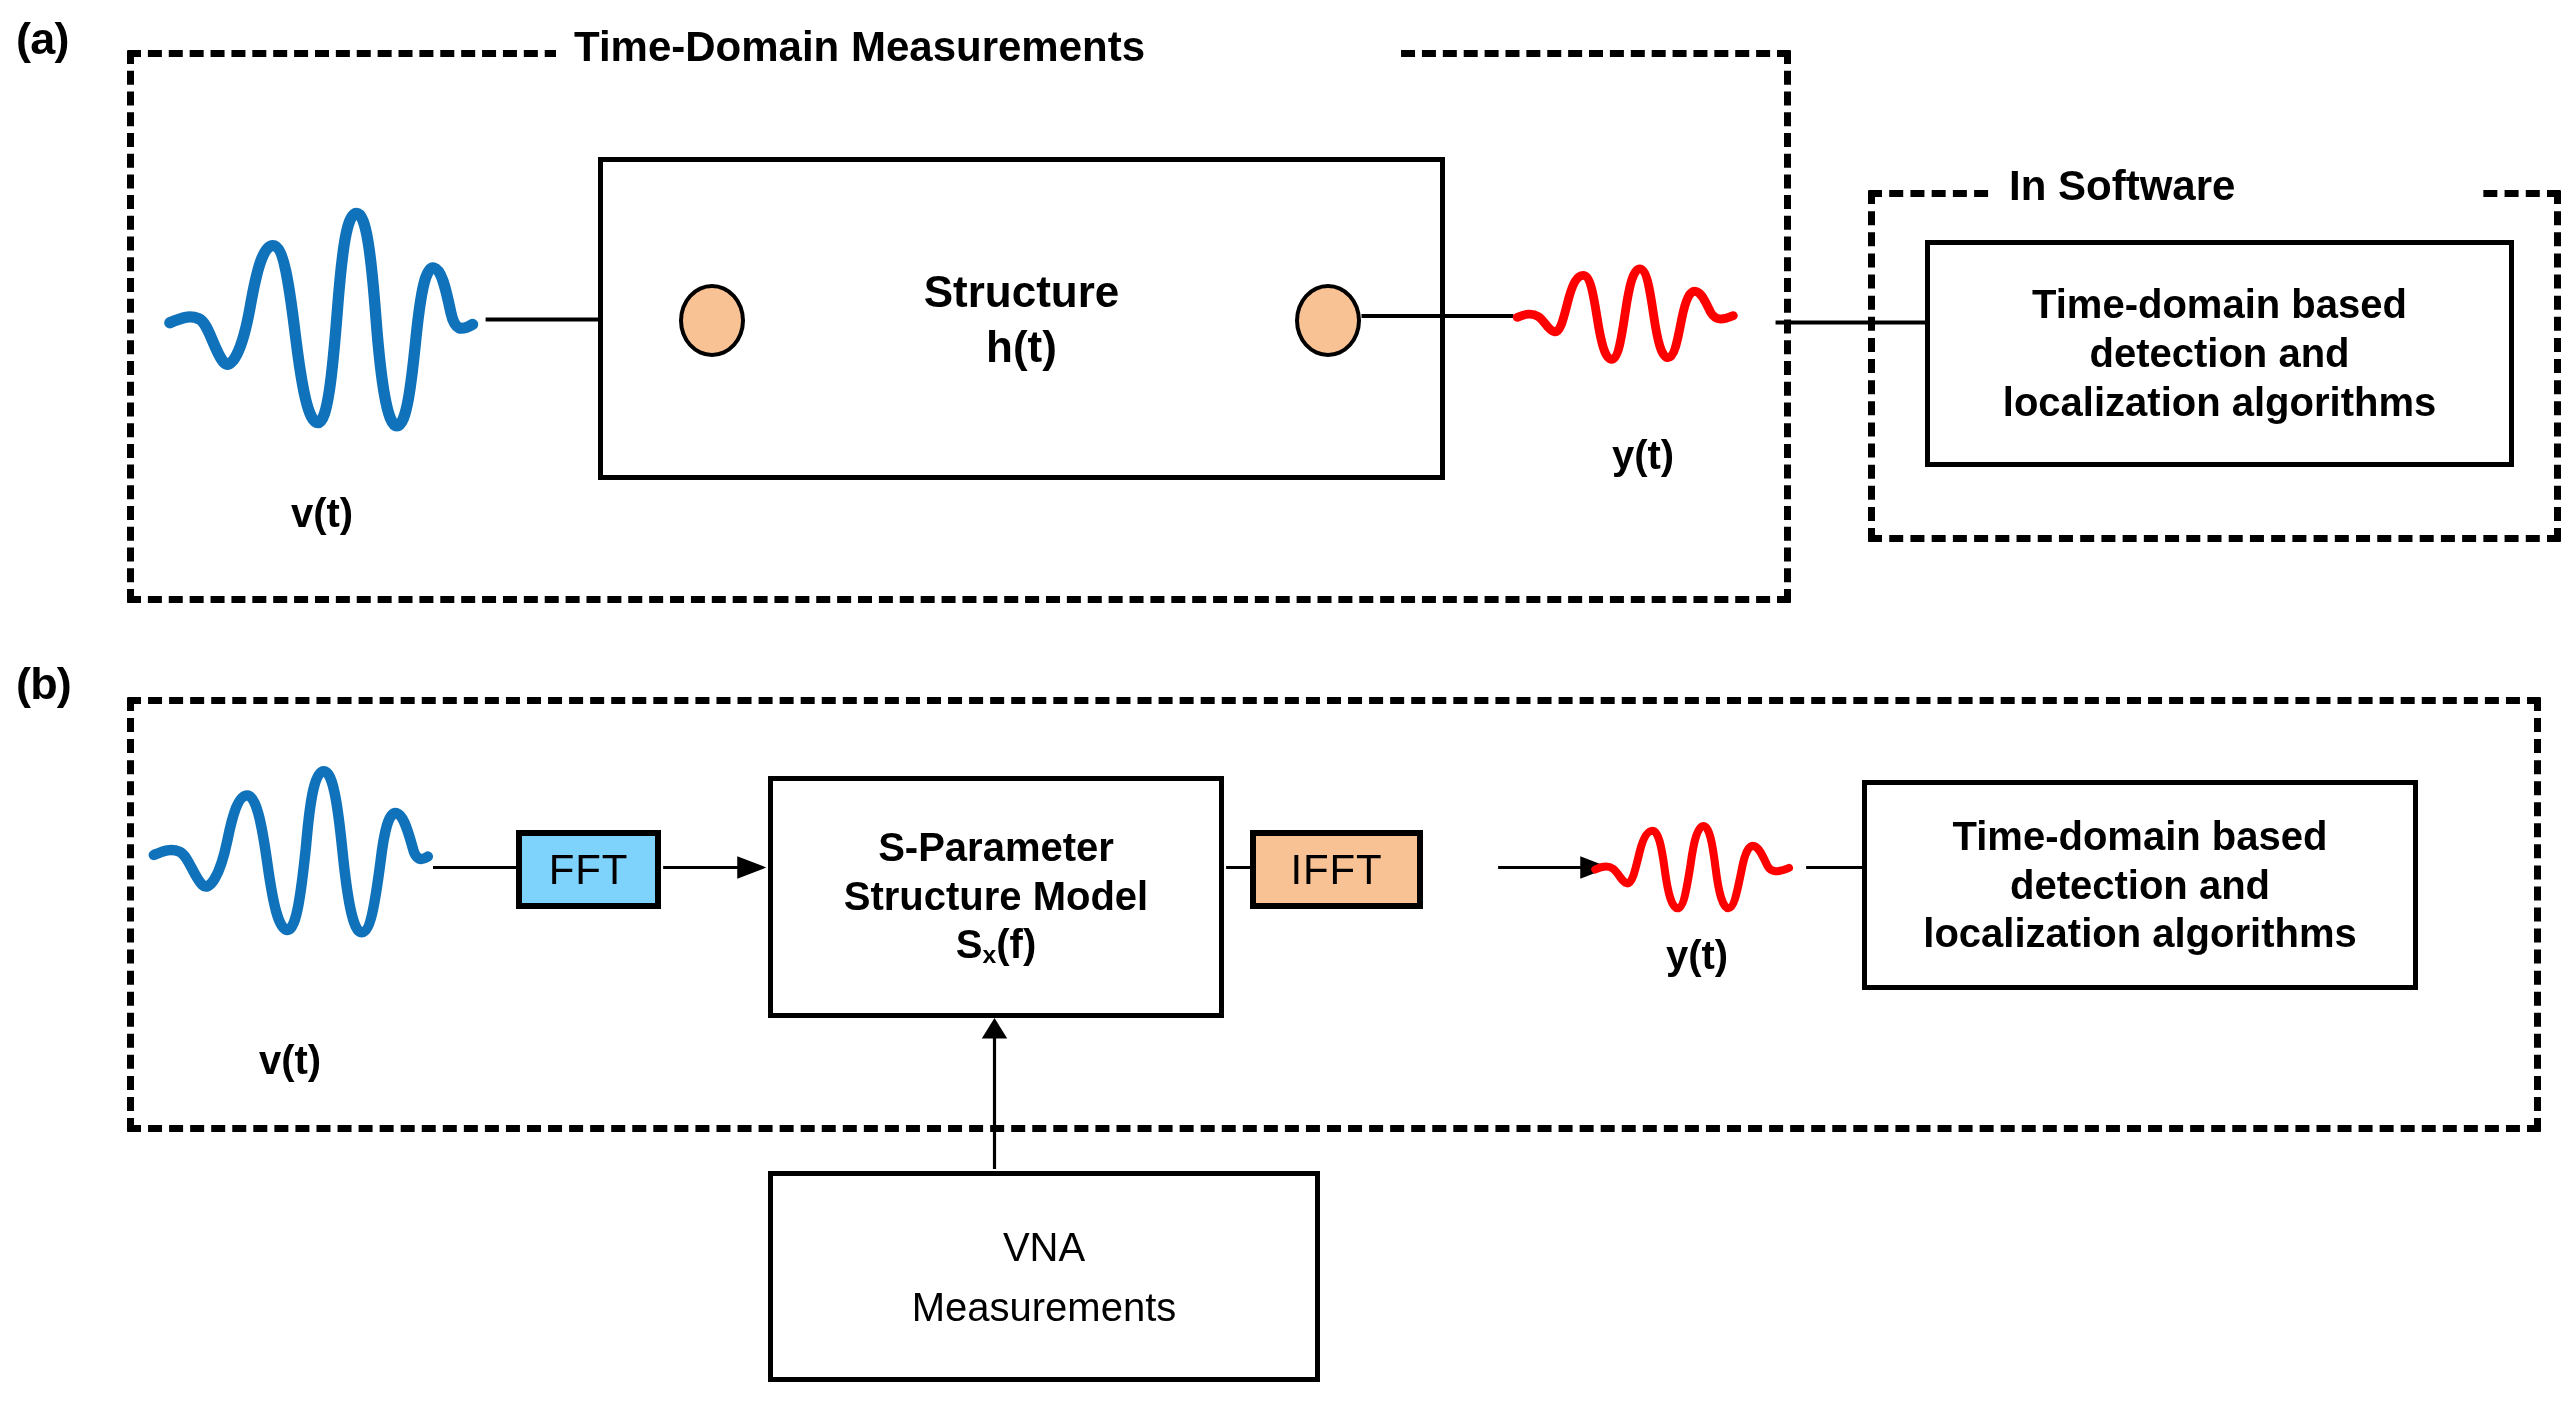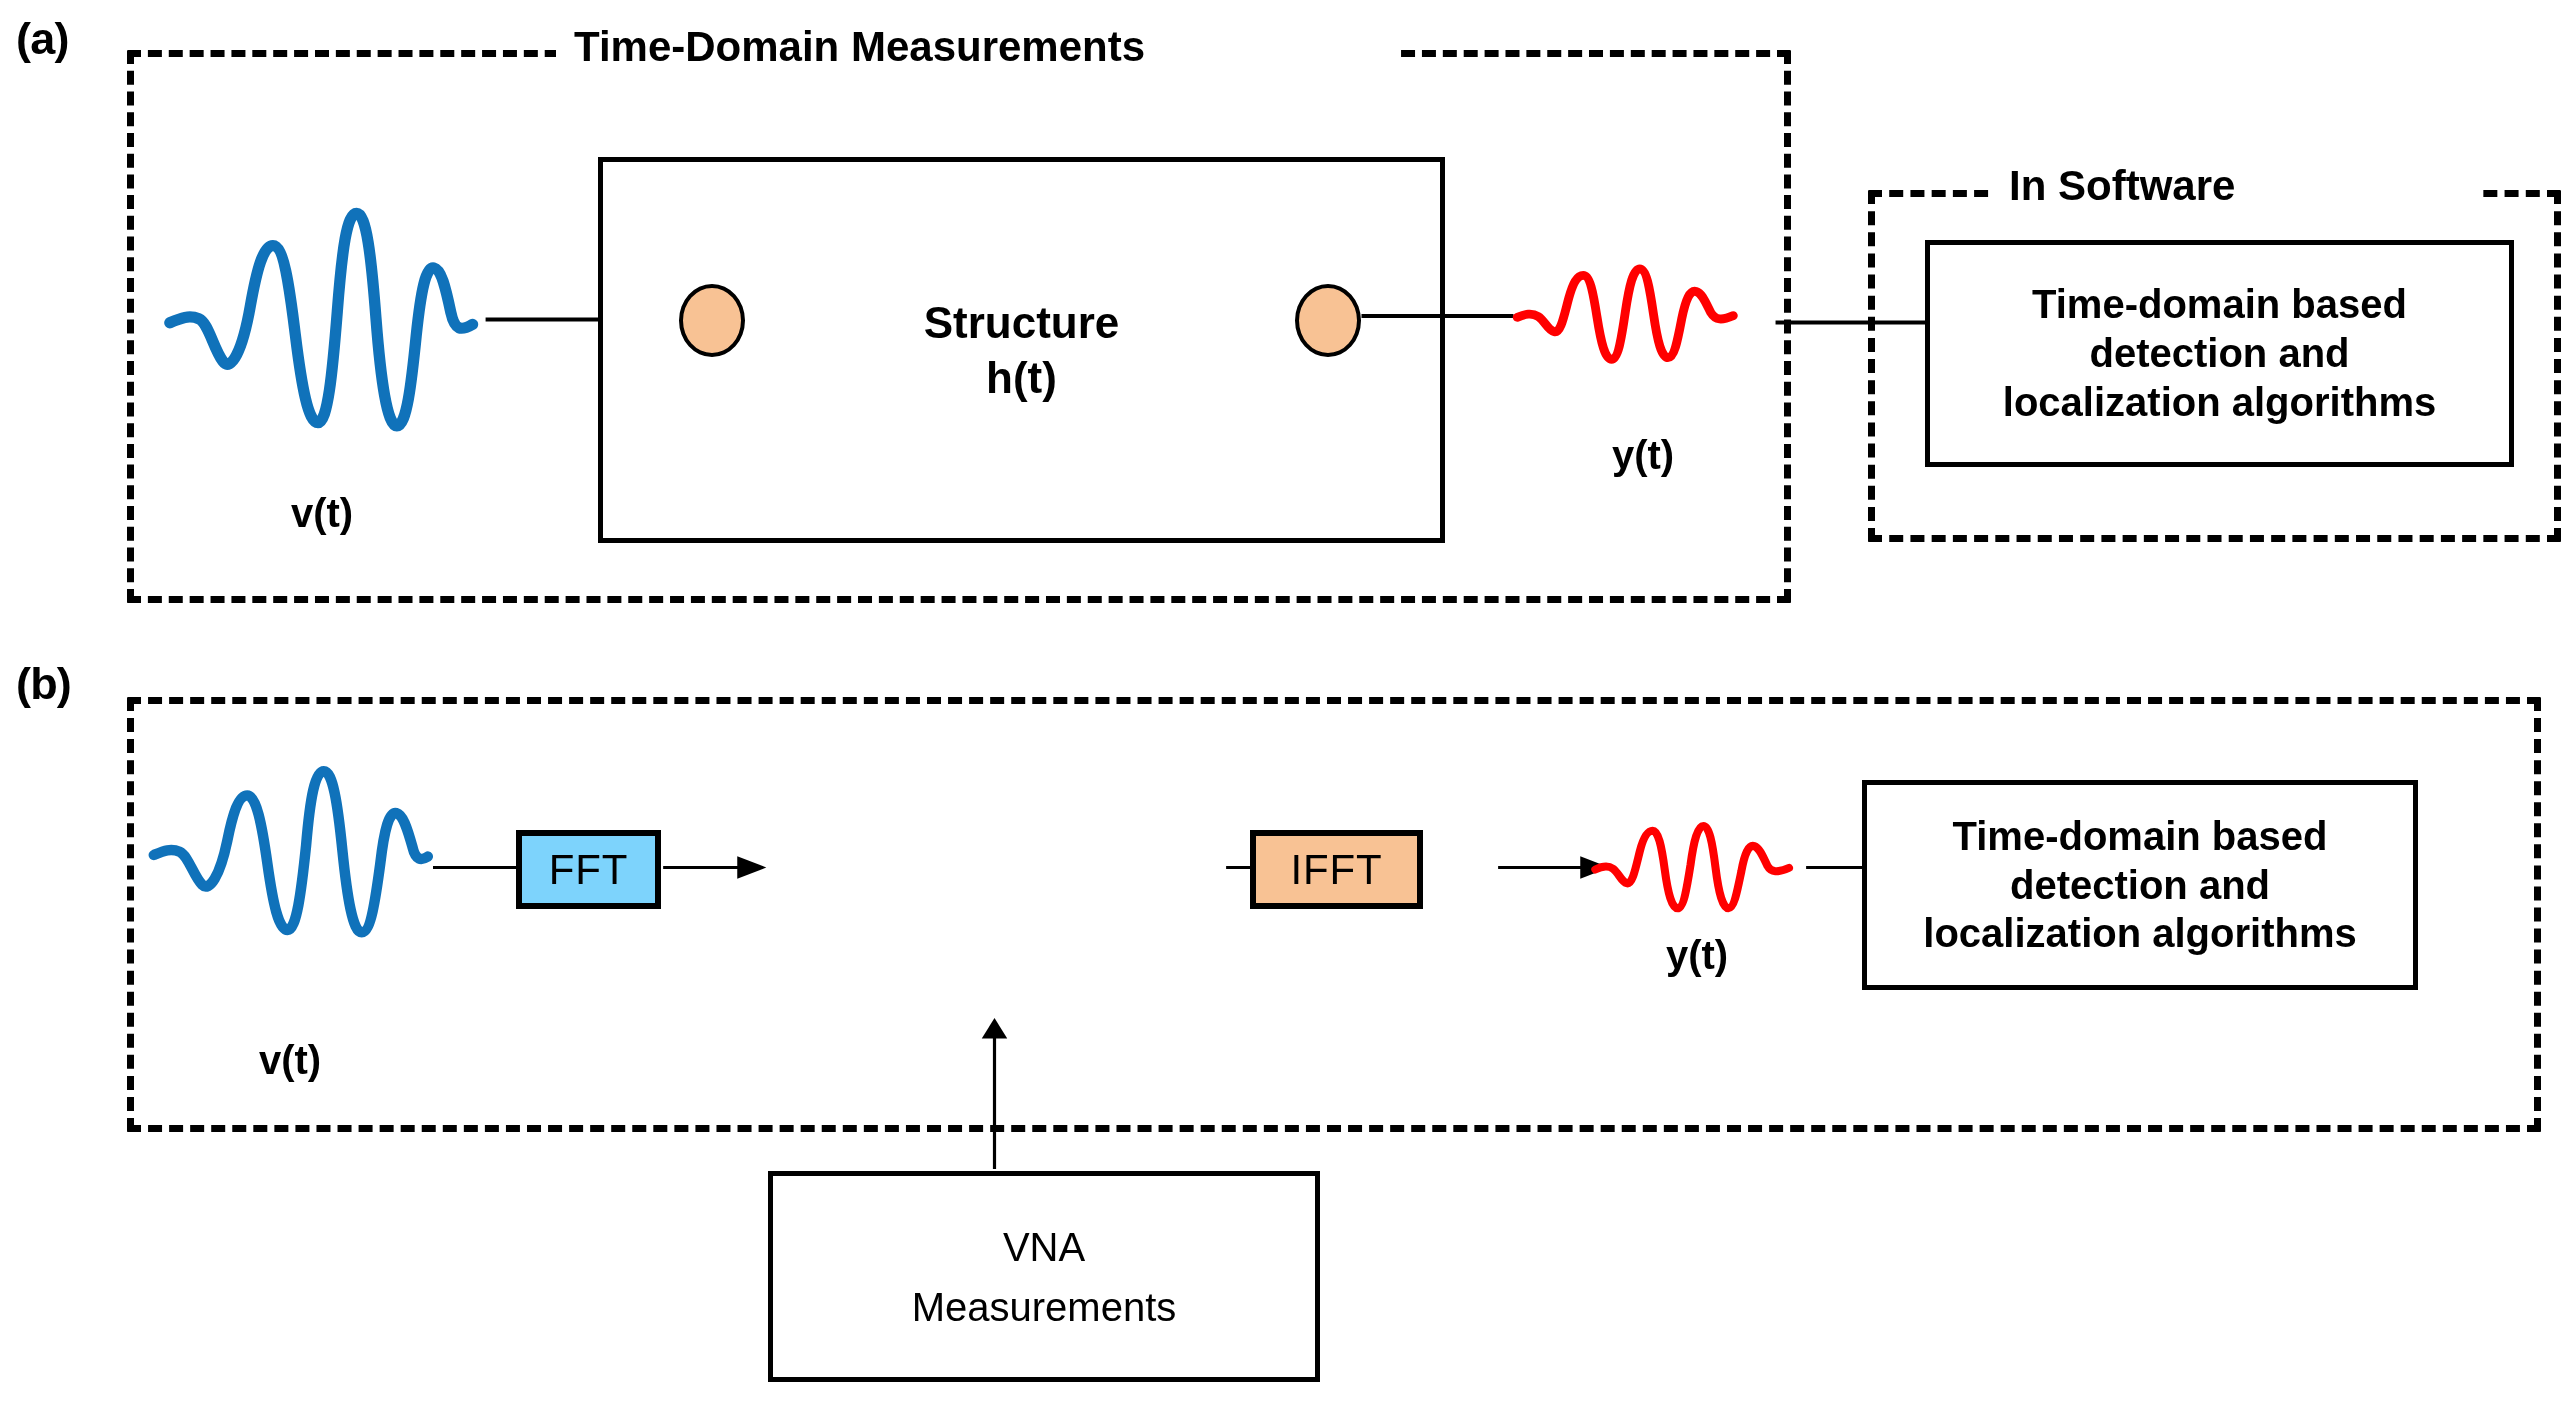--- a/index.html
+++ b/index.html
@@ -153,21 +153,21 @@
   </div>
   <div class="abs sig-label" style="left:165px; top:493px; width:314px;">v(t)</div>
 
   <div class="abs" style="left:484px; top:302px;">
     <svg width="210" height="35" viewBox="0 0 260 44" aria-hidden="true">
       <line x1="0" y1="22" x2="222" y2="22" stroke="#000" stroke-width="5"></line>
       <polygon points="218,6 258,22 218,38" fill="#000"></polygon>
     </svg>
   </div>
 
-  <div class="abs solid-box" style="left:598px; top:157px; width:847px; height:386px;">
+  <div class="abs solid-box" style="left:598px; top:157px; width:847px; height:323px;">
     <div class="structure-caption"><span>Structure</span><br><span>h(t)</span></div>
   </div>
 
   <div class="abs port-ellipse" style="left:679px; top:284px; width:66px; height:73px; background:#F8C294;"></div>
 
   <div class="abs port-ellipse" style="left:1295px; top:284px; width:66px; height:73px; background:#F8C294;"></div>
 
   <div class="abs" style="left:1361px; top:308px;">
     <svg width="153" height="16" viewBox="0 0 190 20" aria-hidden="true">
       <line x1="0" y1="10" x2="190" y2="10" stroke="#000" stroke-width="5"></line>
@@ -248,20 +248,27 @@
     <div class="box-text">FFT</div>
   </div>
 
   <div class="abs" style="left:663px; top:853px;">
     <svg width="105" height="29" viewBox="0 0 130 36" aria-hidden="true">
       <line x1="0" y1="18" x2="96" y2="18" stroke="#000" stroke-width="4"></line>
       <polygon points="92,4 128,18 92,32" fill="#000"></polygon>
     </svg>
   </div>
 
+  <div class="abs solid-box" style="left:768px; top:776px; width:456px; height:242px;">
+    <div class="sparam-caption">
+      <span>S-Parameter</span><br>
+      <span>Structure Model</span><br>
+      <span><span>S</span><sub>x</sub><span>(f)</span></span>
+    </div>
+  </div>
 
   <div class="abs" style="left:1226px; top:853px;">
     <svg width="113" height="29" viewBox="0 0 140 36" aria-hidden="true">
       <line x1="0" y1="18" x2="106" y2="18" stroke="#000" stroke-width="4"></line>
       <polygon points="102,4 138,18 102,32" fill="#000"></polygon>
     </svg>
   </div>
 
   <div class="abs tint-box" style="left:1250px; top:830px; width:173px; height:79px; background:#F8C294;">
     <div class="box-text">IFFT</div>

